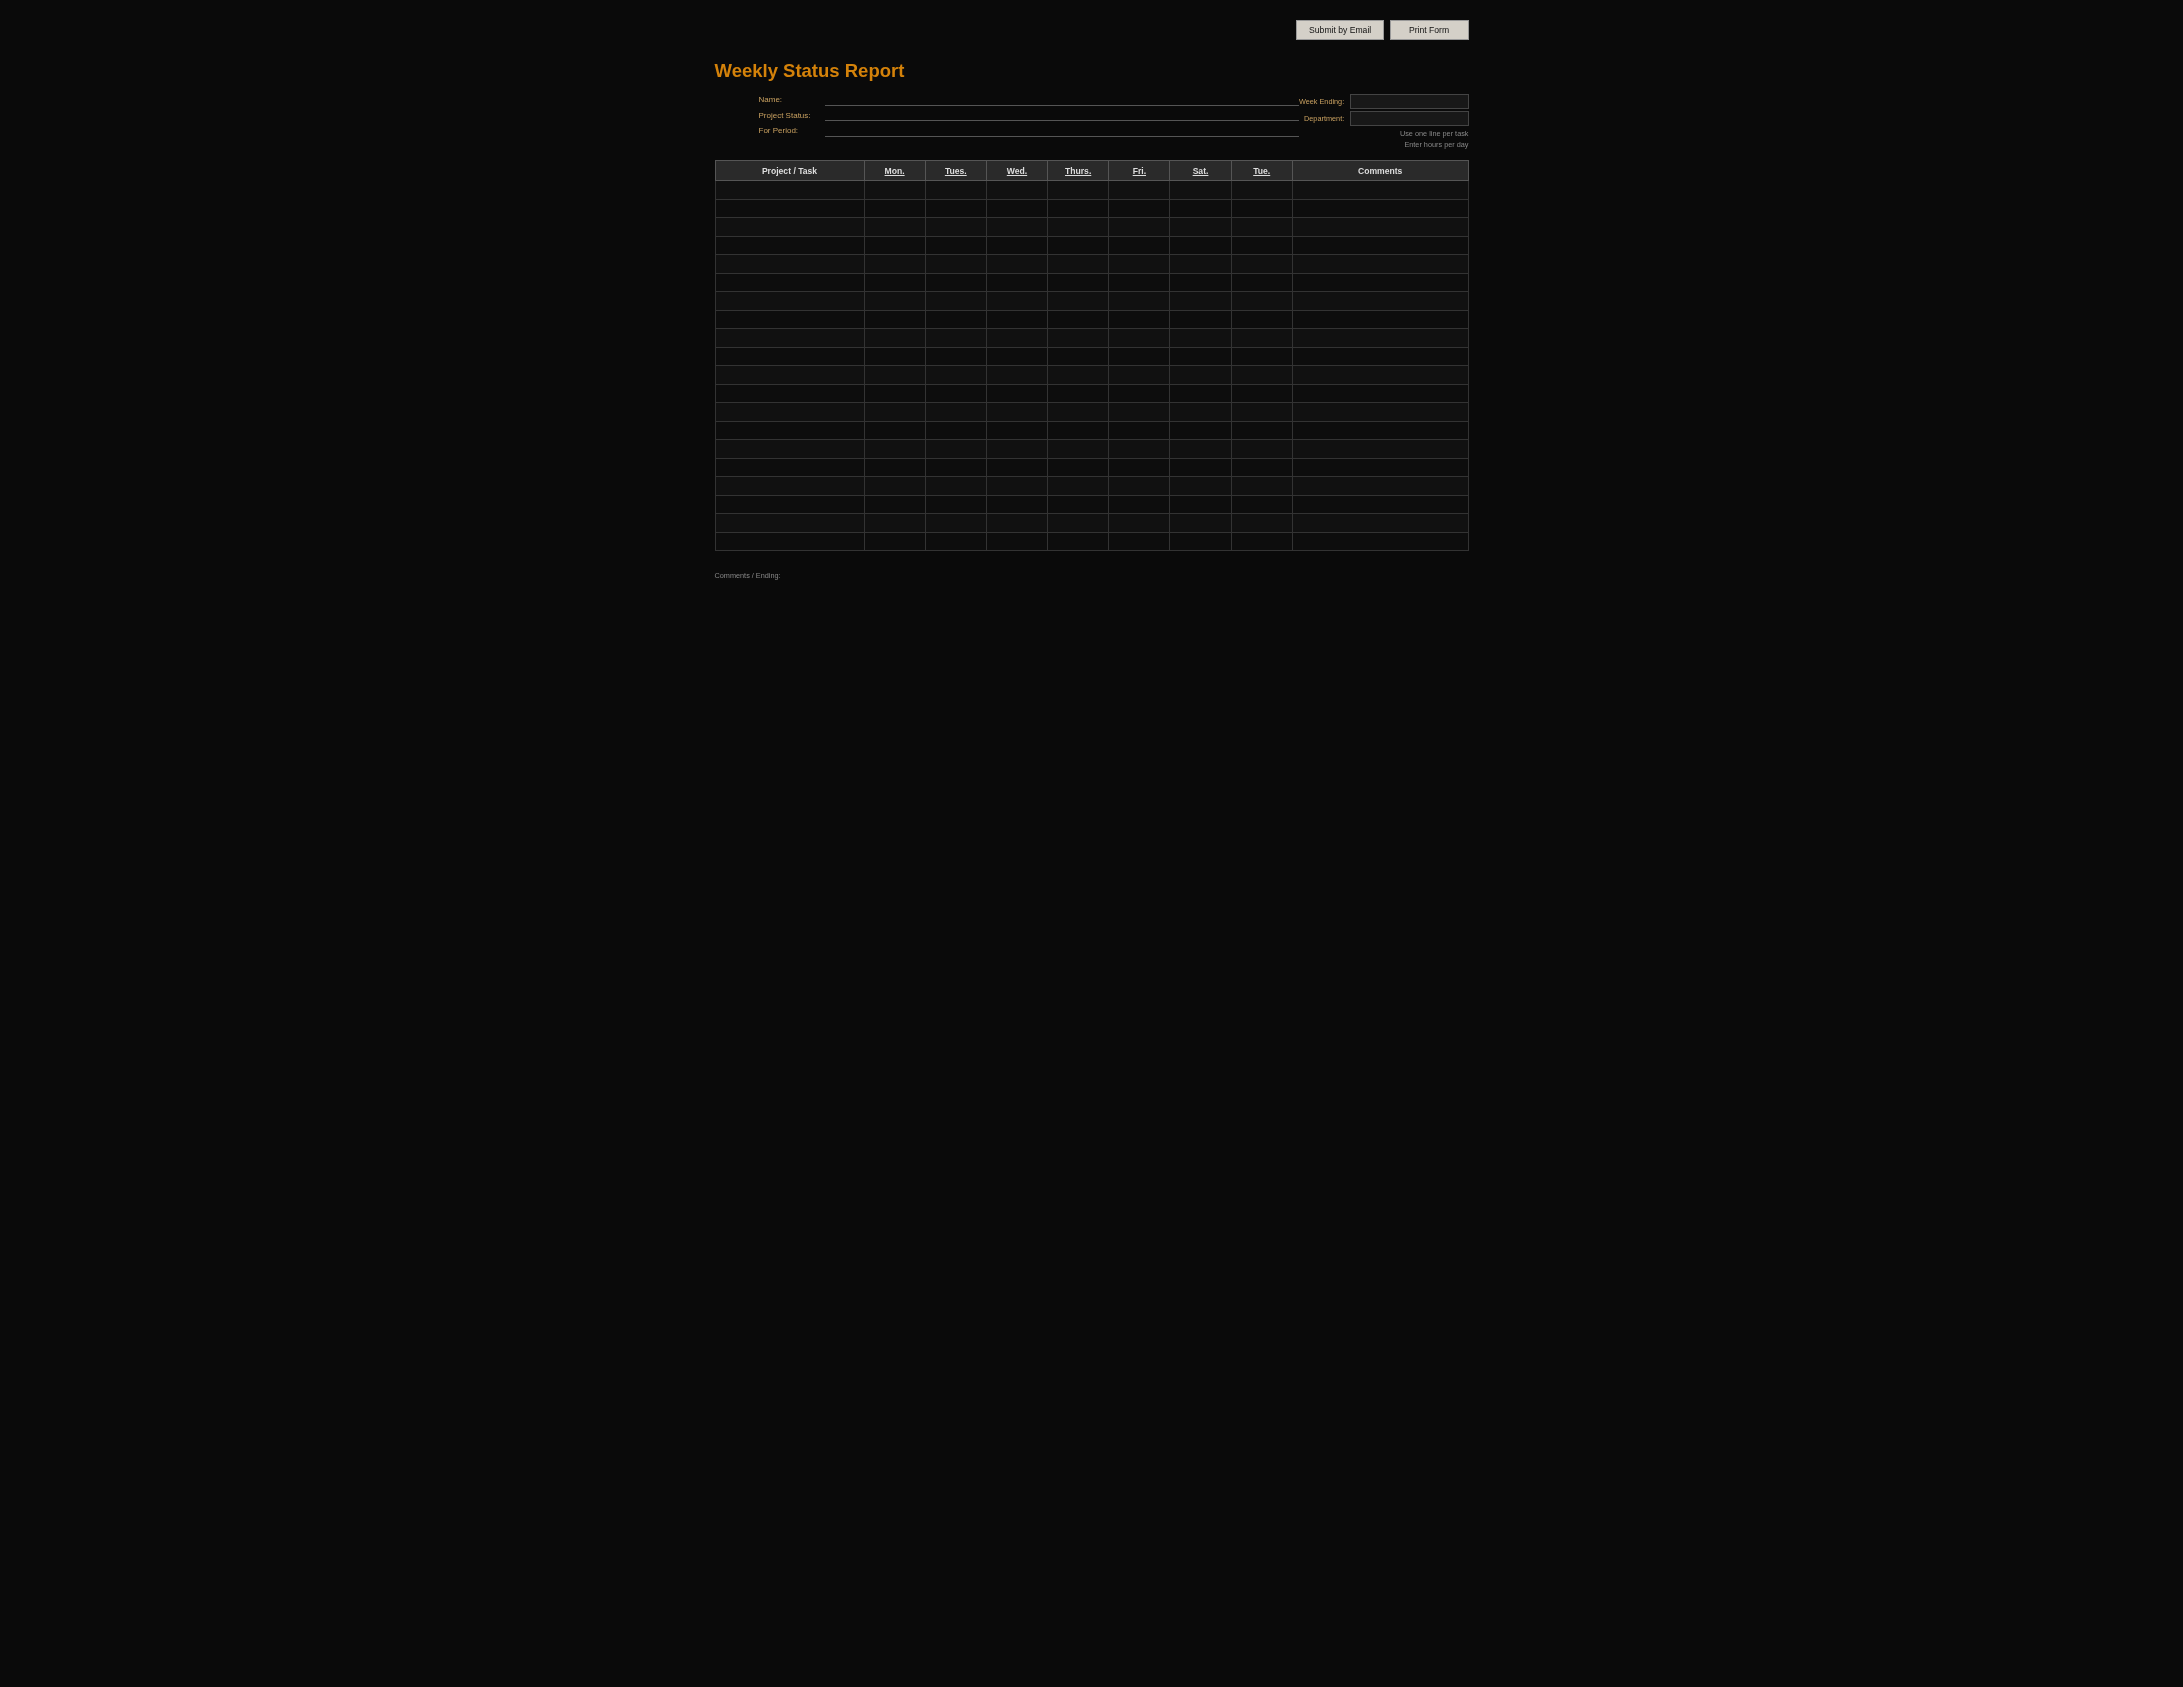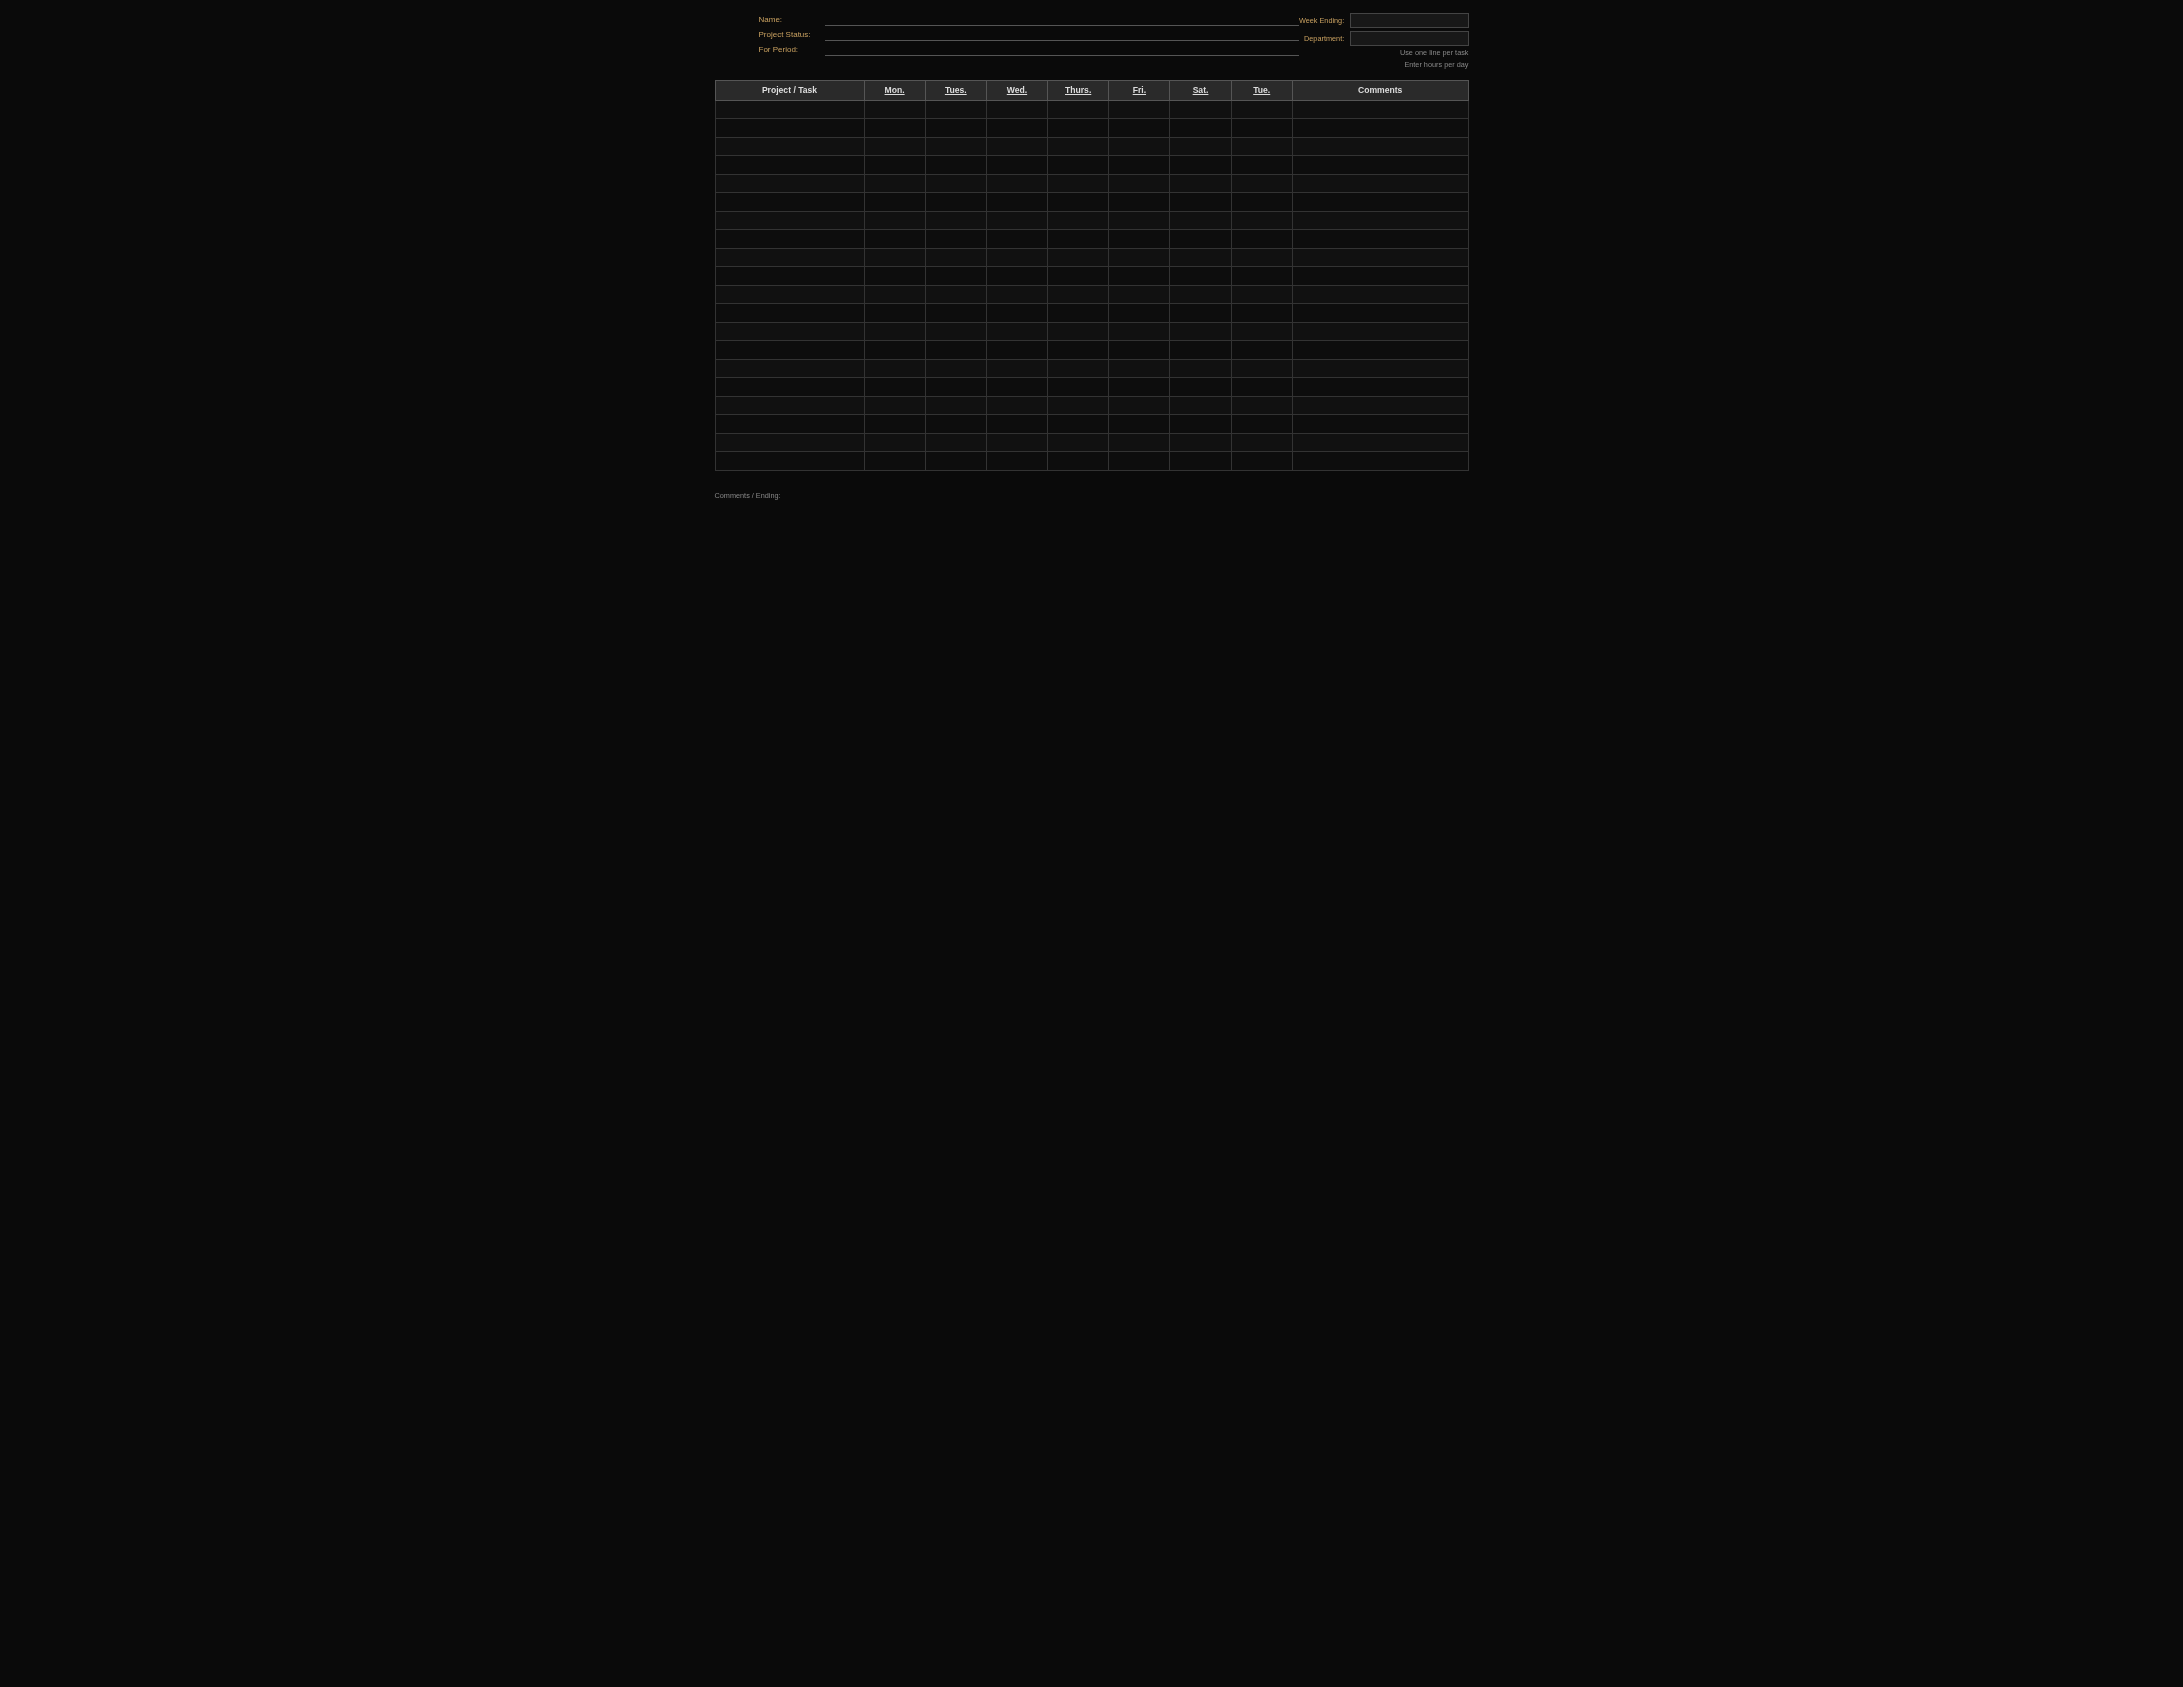--- a/index.html
+++ b/index.html
@@ -189,21 +189,26 @@
       color: #888;
       font-size: 7.3px;
       text-align: right;
     }
   </style>
 </head>
 <body>
 
 <div class="page-wrapper">
 
-
+  <div class="top-toolbar">
+    <button class="toolbar-btn">Submit by Email</button>
+    <button class="toolbar-btn">Print Form</button>
+  </div>
+
+  <h1 class="report-title">Weekly Status Report</h1>
 
   <div class="header-block">
     <div class="header-block-left">
 
       <div class="field-row">
         <span class="field-label">Name:</span>
         <input class="field-input" type="text" style="">
       </div>
 
       <div class="field-row">

